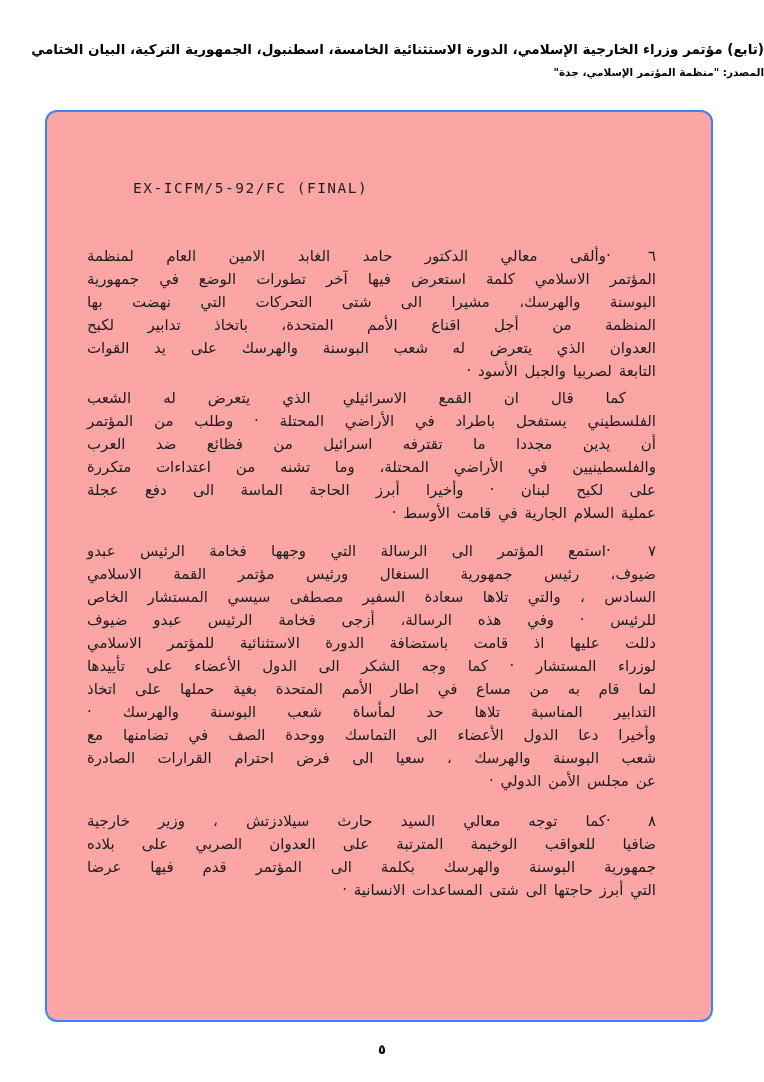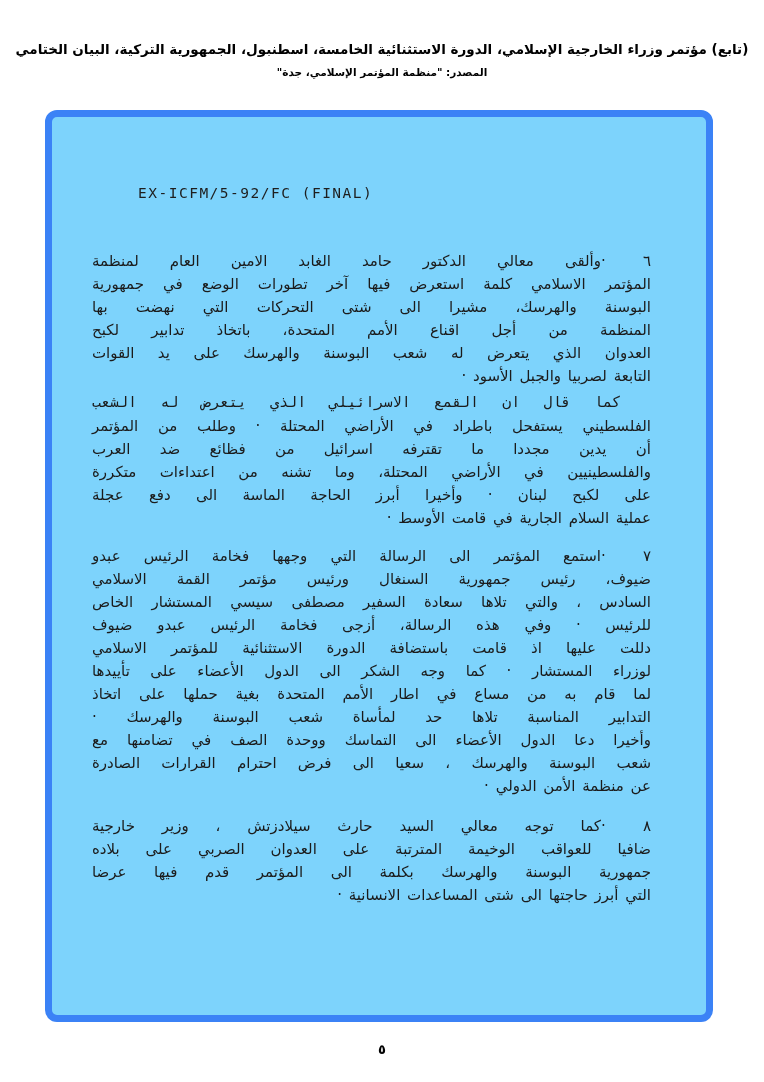--- a/index.html
+++ b/index.html
@@ -1,44 +1,44 @@
 <!DOCTYPE html>
 <html lang="ar"><head>
 <meta charset="utf-8">
 <style>
   html,body { margin:0; padding:0; background:#ffffff; }
   .canvas {
     position:relative; width:764px; height:1082px; background:#ffffff;
     font-family:"DejaVu Sans", sans-serif; overflow:hidden;
   }
-  .header { position:absolute; top:41px; left:0; right:0; text-align:center; direction:rtl; color:#000; }
+  .header { position:absolute; top:41px; left:0; right:0; direction:rtl; color:#000; }
   .header-title { font-size:13.5px; font-weight:bold; letter-spacing:0; }
   .header-source { font-size:10.5px; font-weight:bold; margin-top:9px; }
   .frame {
     position:absolute; left:45px; top:110px; width:668px; height:912px;
-    box-sizing:border-box; border:7px solid #3b82f6; border-radius:12px; background:#7dd3fc;
+    box-sizing:border-box; border:2px solid #3b82f6; border-radius:12px; background:#fca5a5;
   }
   .docref {
     position:absolute; left:86px; top:68px; direction:ltr;
     font-family:"DejaVu Sans Mono", monospace; font-size:14.5px; letter-spacing:1.5px; color:#1e1e1e;
   }
   .docbody {
     position:absolute; top:133px; right:55px; left:40px; direction:rtl;
     font-size:15px; line-height:23px; color:#1b1b1b; word-spacing:2px;
   }
   .para { margin-top:0; }
   .para:nth-child(2) { margin-top:4px; }
   .para:nth-child(3) { margin-top:15px; }
   .para:nth-child(4) { margin-top:17px; }
   .line { text-align:justify; text-align-last:justify; }
   .line.last, .txt.last { text-align-last:right; }
   .first-row { display:flex; }
   .num { flex:none; width:50px; white-space:pre; }
   .txt { flex:1; display:block; text-align:justify; text-align-last:justify; }
-  .txt.indent { text-indent:30px;font-family:Liberation Mono, monospace; }
+  .txt.indent { text-indent:30px; }
   .pagenum {
     position:absolute; top:1042px; left:0; right:0; text-align:center;
     font-size:13px; font-weight:bold; color:#000;
   }
 </style>
 </head>
 <body>
 
 <div class="canvas">
 
@@ -78,21 +78,21 @@
           </div>
           <div class="line">ضيوف، رئيس جمهورية السنغال ورئيس مؤتمر القمة الاسلامي</div>
           <div class="line">السادس ، والتي تلاها سعادة السفير مصطفى سيسي المستشار الخاص</div>
           <div class="line">للرئيس · وفي هذه الرسالة، أزجى فخامة الرئيس عبدو ضيوف</div>
           <div class="line">دللت عليها اذ قامت باستضافة الدورة الاستثنائية للمؤتمر الاسلامي</div>
           <div class="line">لوزراء المستشار · كما وجه الشكر الى الدول الأعضاء على تأييدها</div>
           <div class="line">لما قام به من مساع في اطار الأمم المتحدة بغية حملها على اتخاذ</div>
           <div class="line">التدابير المناسبة تلاها حد لمأساة شعب البوسنة والهرسك ·</div>
           <div class="line">وأخيرا دعا الدول الأعضاء الى التماسك ووحدة الصف في تضامنها مع</div>
           <div class="line">شعب البوسنة والهرسك ، سعيا الى فرض احترام القرارات الصادرة</div>
-          <div class="line last">عن منظمة الأمن الدولي ·</div>
+          <div class="line last">عن مجلس الأمن الدولي ·</div>
         </div>
         <div class="para">
           <div class="line first-row">
             <span class="num">٨ ·</span>
             <span class="txt">كما توجه معالي السيد حارث سيلادزتش ، وزير خارجية</span>
           </div>
           <div class="line">ضافيا للعواقب الوخيمة المترتبة على العدوان الصربي على بلاده</div>
           <div class="line">جمهورية البوسنة والهرسك بكلمة الى المؤتمر قدم فيها عرضا</div>
           <div class="line last">التي أبرز حاجتها الى شتى المساعدات الانسانية ·</div>
         </div>

